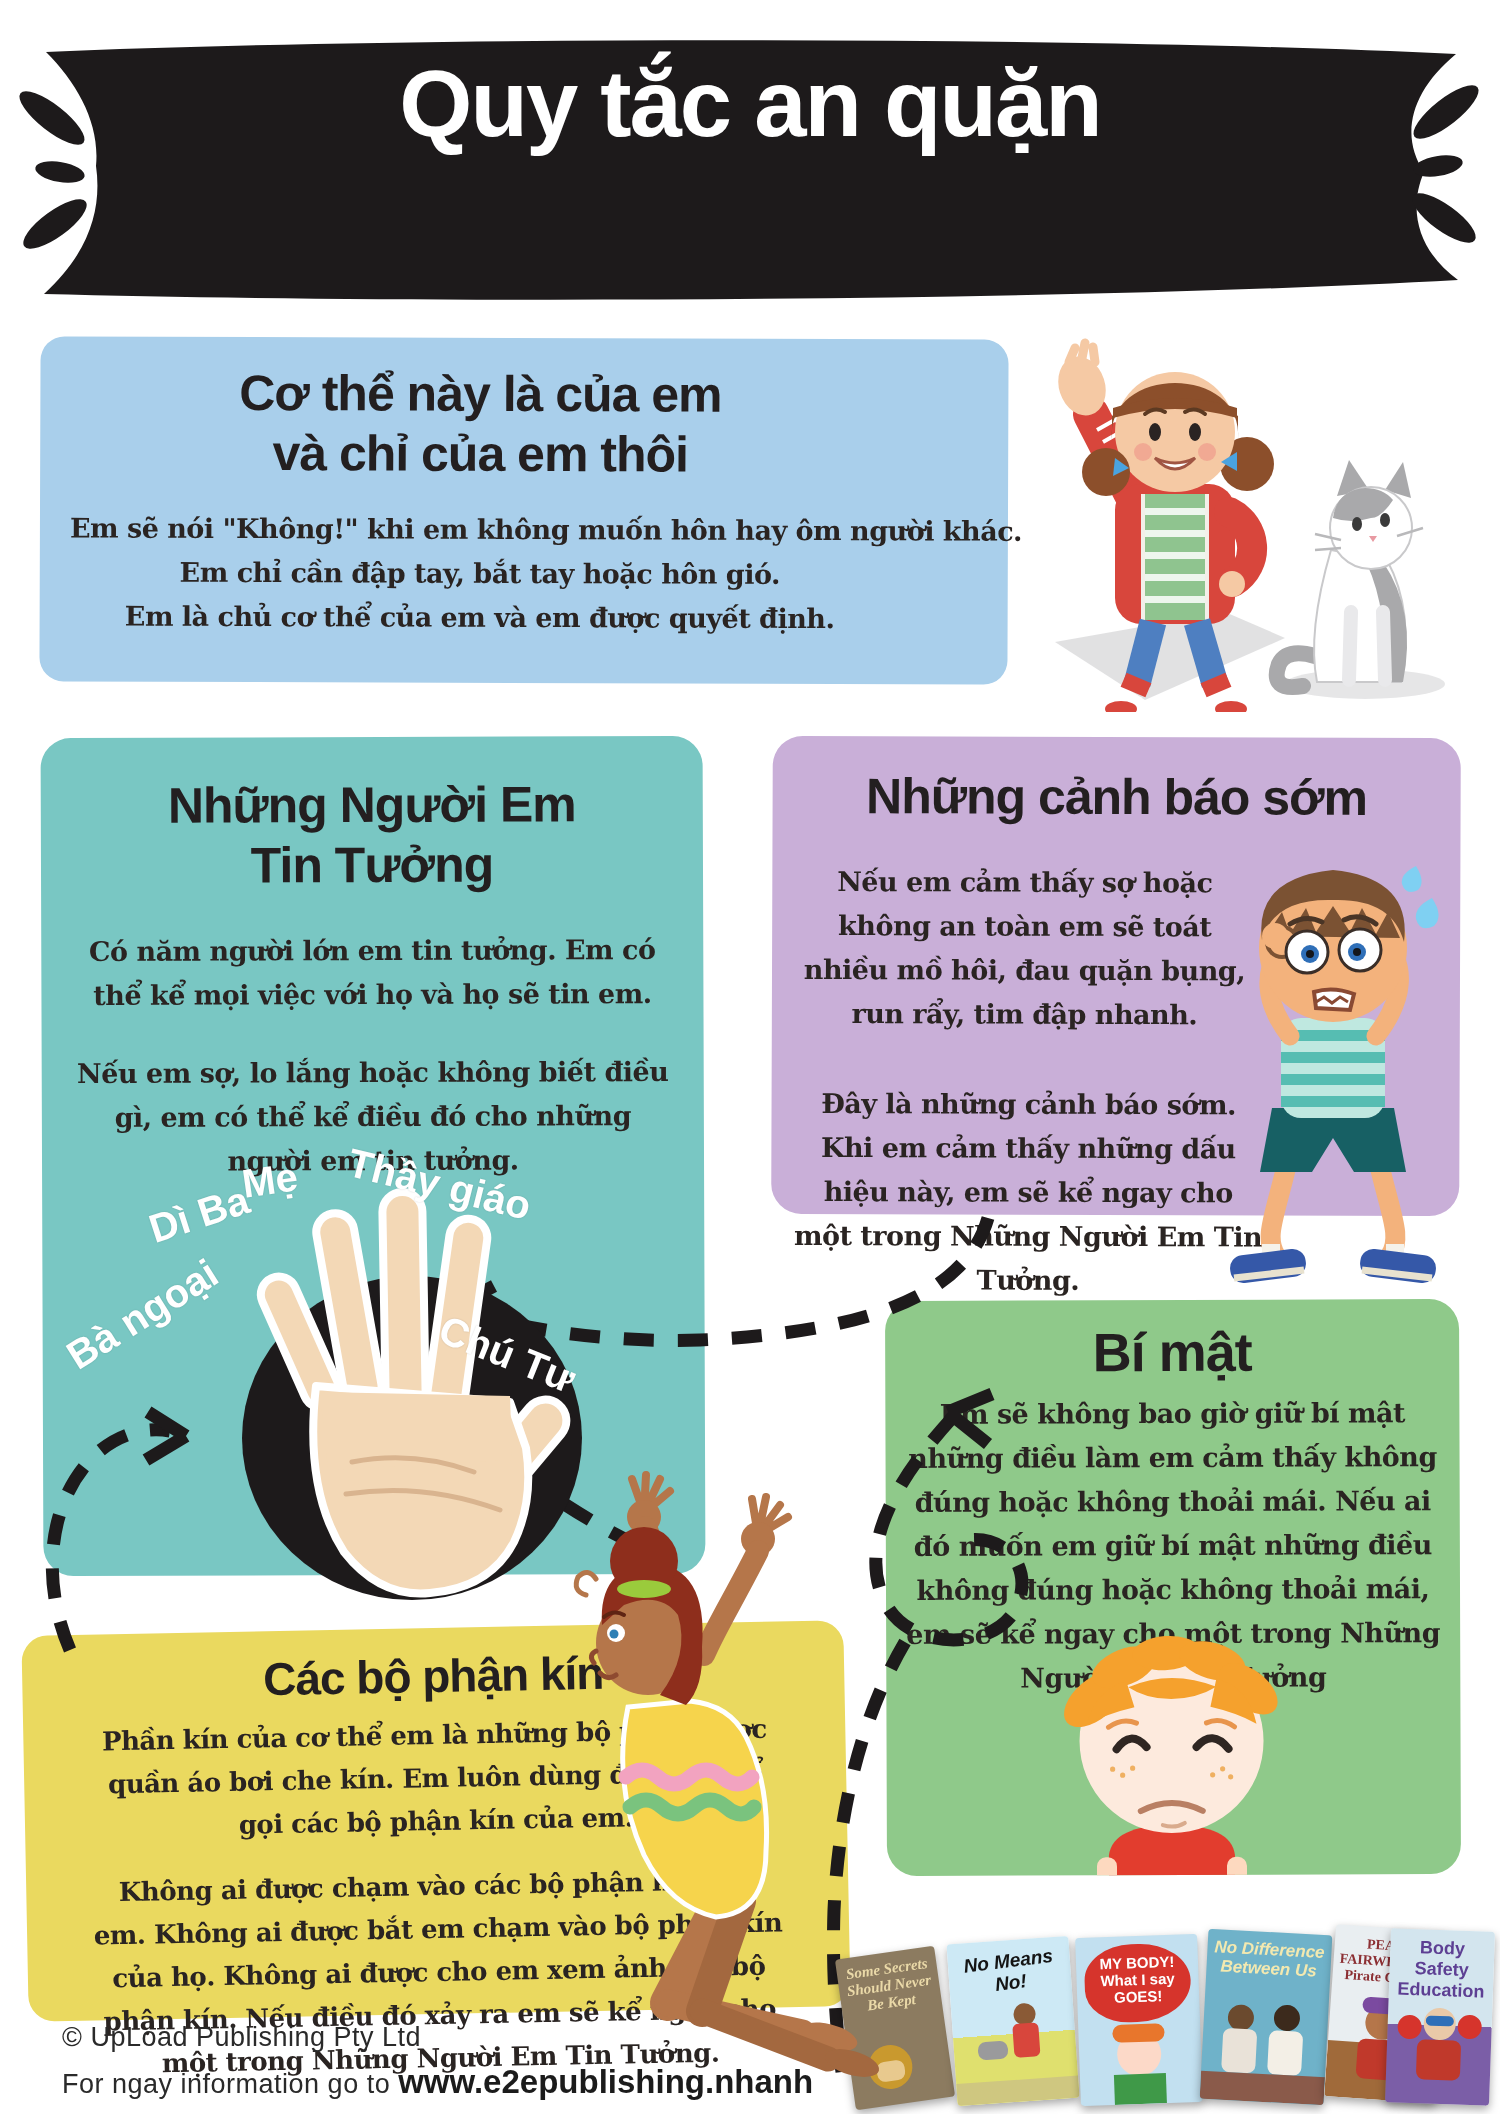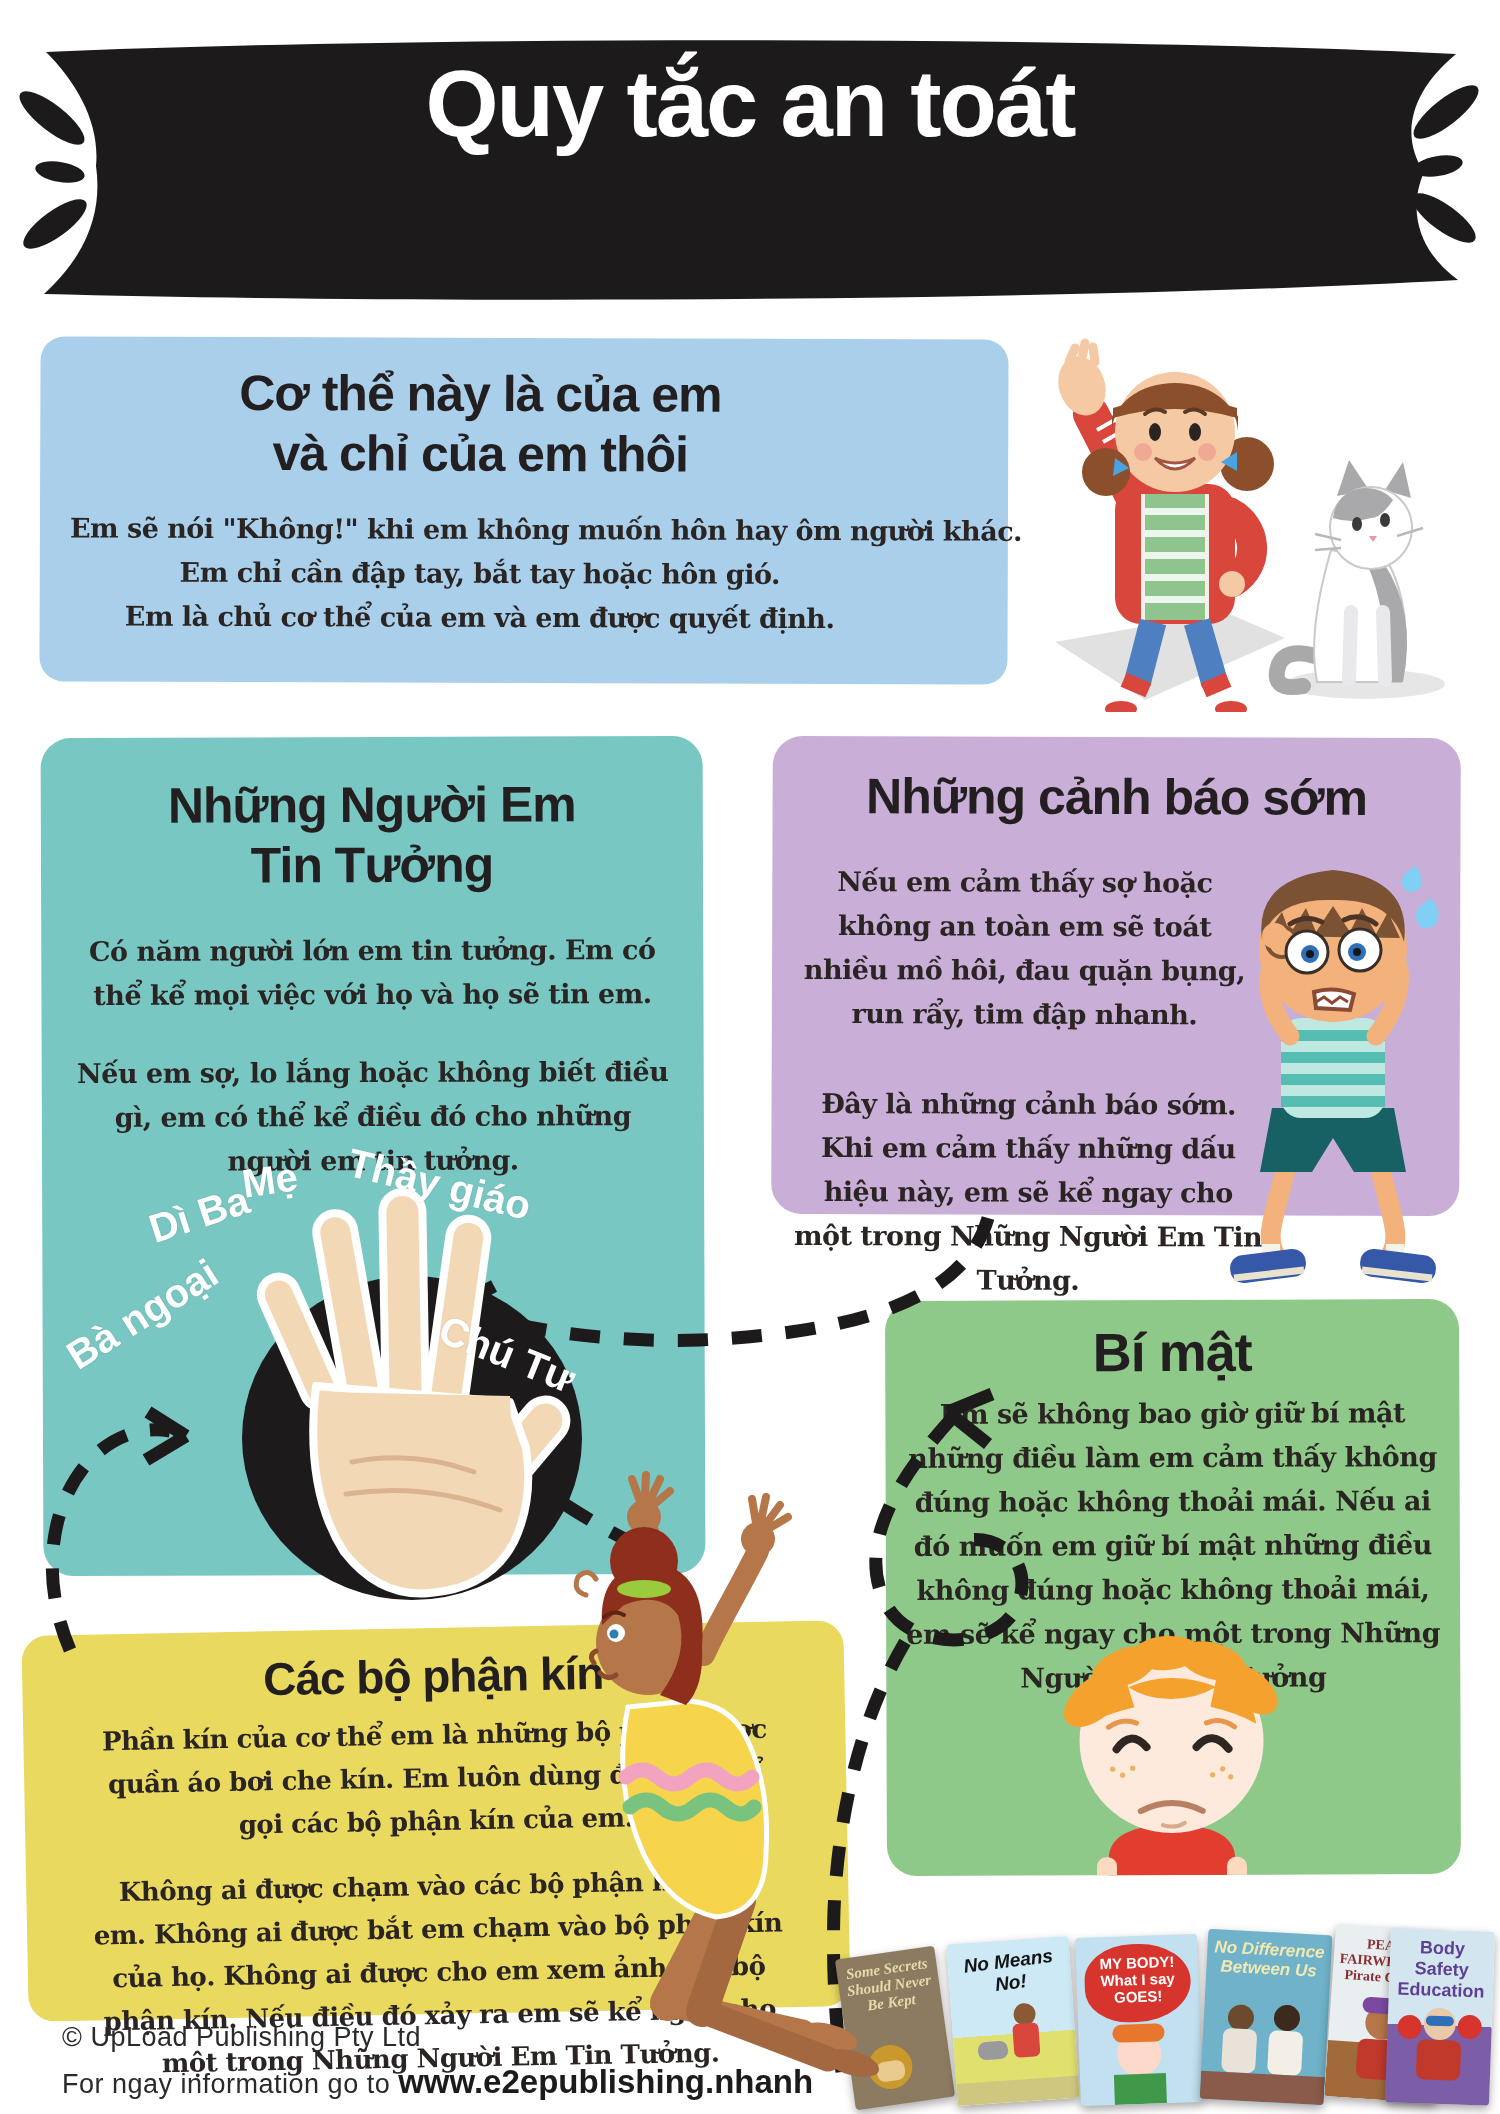--- a/index.html
+++ b/index.html
@@ -75,21 +75,21 @@
         <ellipse cx="55" cy="224" rx="38" ry="13" transform="rotate(-36 55 224)"></ellipse>
       </g>
       <g fill="#1d1a1b">
         <ellipse cx="1446" cy="112" rx="40" ry="13" transform="rotate(-38 1446 112)"></ellipse>
         <ellipse cx="1438" cy="166" rx="25" ry="10" transform="rotate(-10 1438 166)"></ellipse>
         <ellipse cx="1444" cy="218" rx="38" ry="13" transform="rotate(36 1444 218)"></ellipse>
       </g>
     </svg>
   </div>
   <div class="banner-title">
-    <div>Quy tắc an toát</div>
+    <div>Quy tắc an quặn</div>
   </div>
 
   <div class="panel panel-blue">
     <div class="blue-inner">
       <div class="panel-title">
         <div>Cơ thể này là của em</div>
         <div>và chỉ của em thôi</div>
       </div>
       <div class="body-text" style="margin-top:24px;">
         <div class="blue-line">Em sẽ nói "Không!" khi em không muốn hôn hay ôm người khác.</div>

